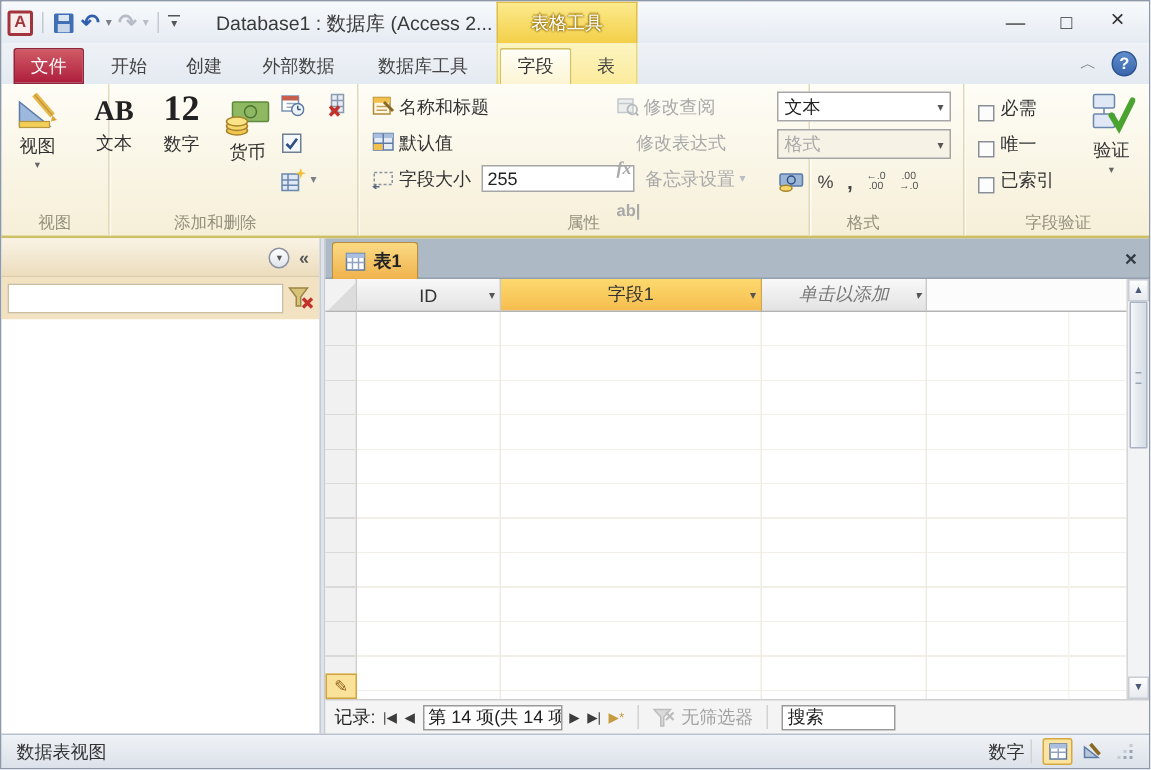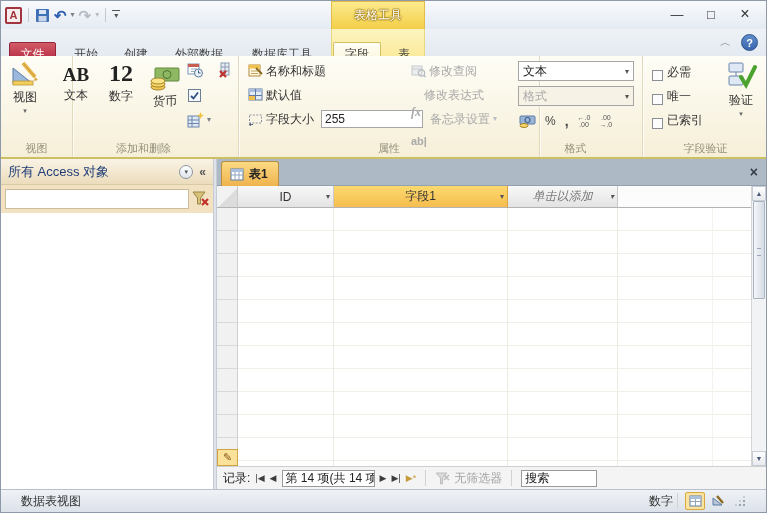--- a/index.html
+++ b/index.html
@@ -29,21 +29,21 @@
   text-shadow: 0 1px 1px #a8851c, 0 -1px 1px #a8851c, 1px 0 1px #a8851c, -1px 0 1px #a8851c; }
 .win-controls { position:absolute; right:4px; top:2px; display:flex; }
 .winbtn { width:34px; height:22px; display:flex; align-items:center; justify-content:center;
   color:#333; font-size:13px; }
 .winbtn.close { font-size:16px; }
 
 .tabrow { position:absolute; left:0; top:28px; right:0; height:27px;
   background: linear-gradient(#eef2f7,#e4eaf1); }
 .ctx-zone { position:absolute; left:330px; top:0; width:94px; height:27px;
   background: linear-gradient(#fdf4c0,#fbeb9c); border-left:1px solid #e8d97e; border-right:1px solid #e8d97e; }
-.rtab { position:absolute; top:13px; height:24px; display:flex; align-items:center; justify-content:center;
+.rtab { position:absolute; top:3px; height:24px; display:flex; align-items:center; justify-content:center;
   font-size:12px; color:#444; }
 .rtab.file { left:8px; width:47px; background:linear-gradient(#d15b66,#ae1e3c);
   border:1px solid #93243a; border-radius:2px 2px 0 0; color:#fff; }
 .rtab.active { background:linear-gradient(#fffef7,#fcf4d3); border:1px solid #d2c065; border-bottom:none;
   border-radius:2px 2px 0 0; color:#333; }
 .tabrow-right { position:absolute; right:8px; top:5px; display:flex; align-items:center; gap:10px; }
 .chevron-up { color:#6d7684; font-size:11px; }
 .help-btn { width:17px; height:17px; border-radius:50%; background:linear-gradient(#5e8ccb,#3a66ad);
   color:#fff; font-weight:bold; font-size:11px; display:flex; align-items:center; justify-content:center;
   border:1px solid #2d528f; }
@@ -134,21 +134,21 @@
 .navglyph.newrec { color:#c59b3e; }
 .rec-indicator { width:93px; height:17px; background:#fff; border:1px solid #9a9a9a;
   padding:0 3px; overflow:hidden; display:flex; align-items:center; }
 .vsep { width:1px; height:16px; background:#d2d2d2; margin:0 4px; }
 .nofilter { display:flex; align-items:center; gap:4px; color:#a3a3a3; }
 .recnav input { width:76px; height:17px; border:1px solid #9a9a9a; font-size:12px; padding:0 3px;
   font-family:"Liberation Sans", sans-serif; color:#222; background:#fff; }
 
 .statusbar { position:absolute; left:0; right:0; bottom:0; height:23px;
   background:linear-gradient(#eff2f6,#dce2ea); border-top:1px solid #b7c0cc;
-  display:flex; align-items:center; padding:0 20px; font-size:12px; color:#333; }
+  display:flex; align-items:center; padding:0 10px; font-size:12px; color:#333; }
 .statusbar .spacer { flex:1; }
 .viewbtn { width:20px; height:18px; display:flex; align-items:center; justify-content:center;
   border-radius:2px; margin-left:3px; }
 .viewbtn.active { background:#fbe3a0; border:1px solid #d7a83f; }
 .grip { width:12px; height:12px; margin-left:6px; position:relative; }
 .grip::after { content:""; position:absolute; right:1px; bottom:1px; width:2px; height:2px; background:#9aa4b2;
   box-shadow:-4px 0 0 #9aa4b2, 0 -4px 0 #9aa4b2, -8px 0 0 #c3cad4, 0 -8px 0 #c3cad4, -4px -4px 0 #c3cad4; }
 svg { display:block; }
 </style>
 </head>
@@ -170,20 +170,21 @@
       <span class="glyph-undo">↶</span>
       <span class="mini-caret">▾</span>
       <span class="glyph-redo">↷</span>
       <span class="mini-caret dim">▾</span>
       <div class="qat-sep"></div>
       <span class="qat-more">
           <span class="bar"></span>
           <span>▾</span>
         </span>
     </div>
+    <div class="title-text">Database1 : 数据库 (Access 2...</div>
     <div class="ctx-block">表格工具</div>
     <div class="win-controls">
       <div class="winbtn">—</div>
       <div class="winbtn">□</div>
       <div class="winbtn close">×</div>
     </div>
   </div>
 
   <div class="tabrow">
     <div class="ctx-zone"></div>
@@ -396,21 +397,20 @@
         </span>
         <span>验证</span>
         <span class="caret">▾</span>
       </div>
       <div class="rgroup-label">字段验证</div>
     </div>
   </div>
 
   <div class="navpane">
     <div class="nav-header">
-      <span>所有 Access 对象</span>
       <span class="nav-header-icons">
         <span class="circ-dd">▾</span>
         <span class="nav-collapse">«</span>
       </span>
     </div>
     <div class="nav-search">
       <input value="" style="">
       <span class="ico">
         <svg width="17" height="16" viewBox="0 0 17 16">
           <path d="M1 1 L13 1 L8.5 7 L8.5 13 L5.5 13 L5.5 7 Z" fill="#d8c27a" stroke="#9a8747"></path>

